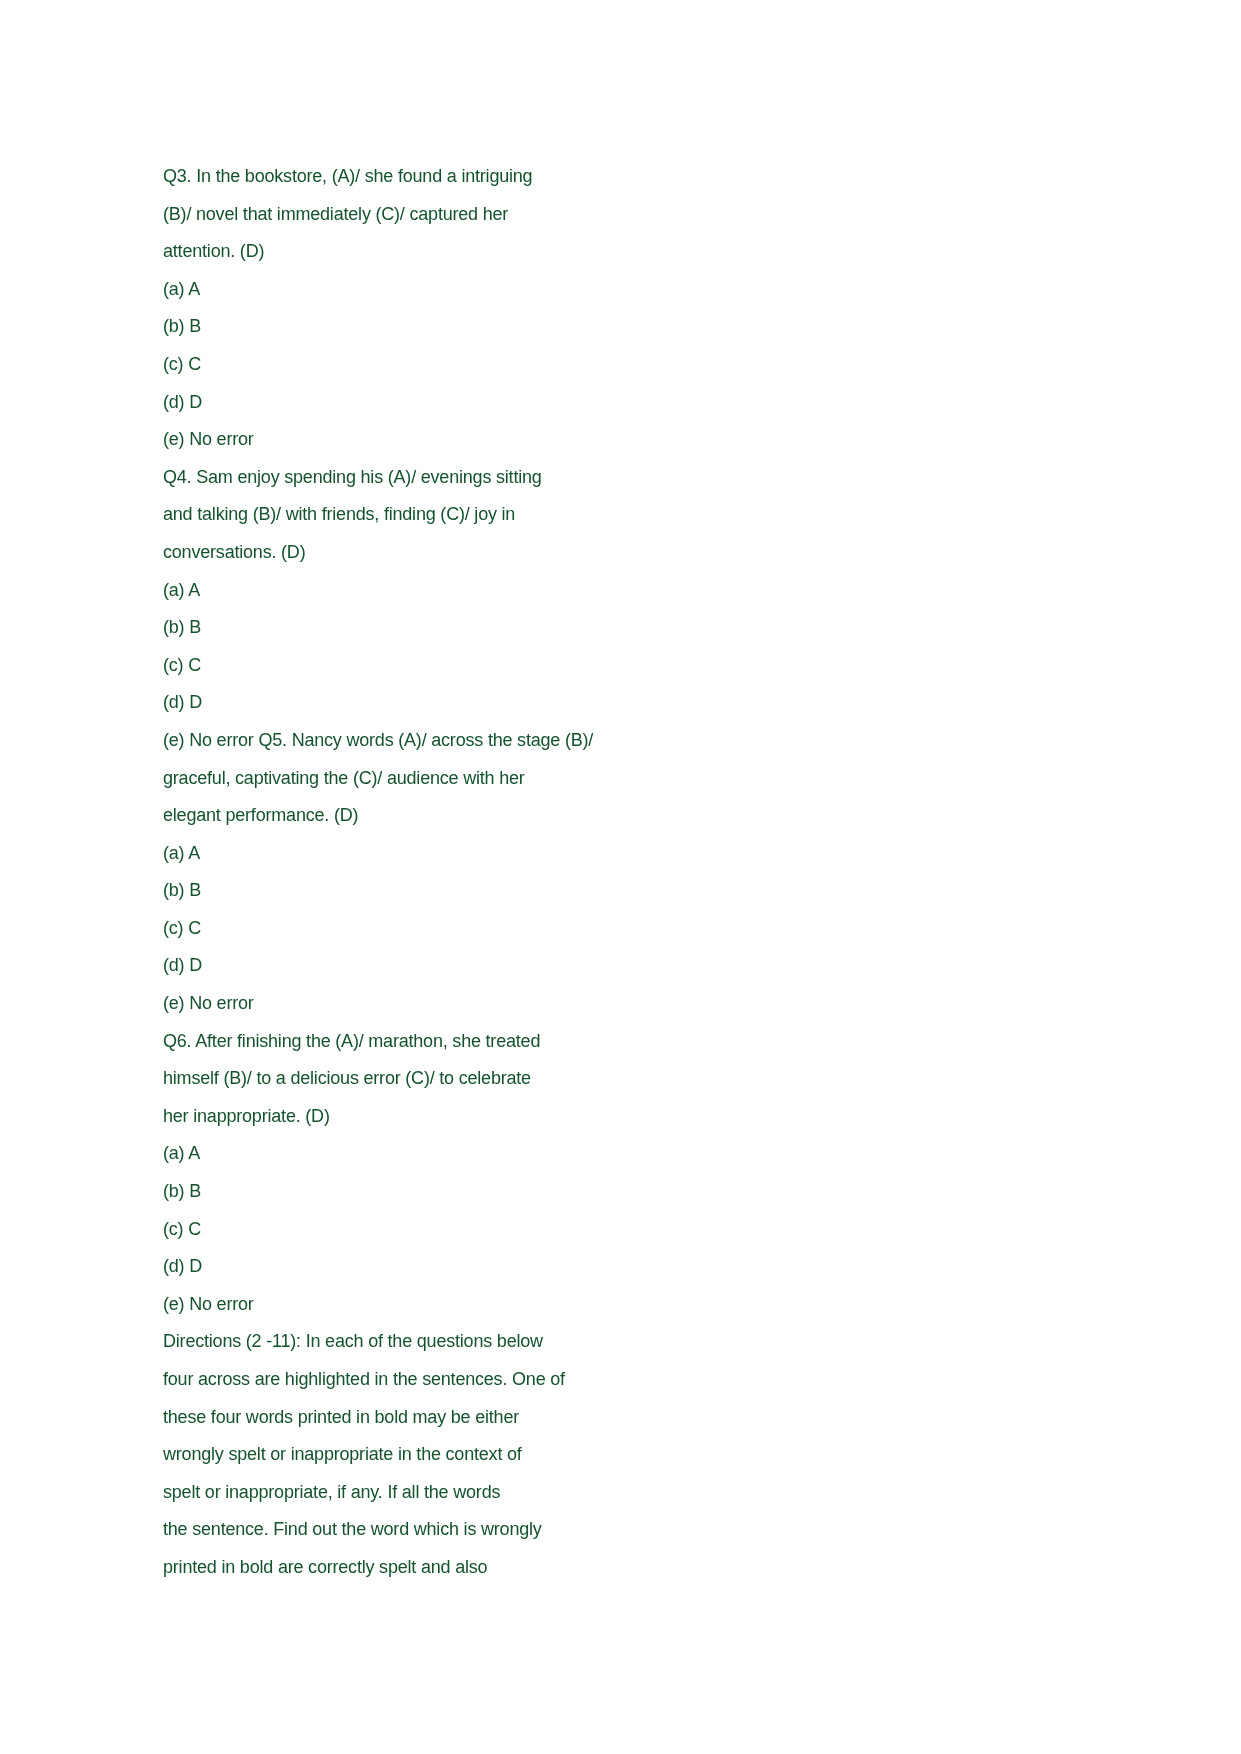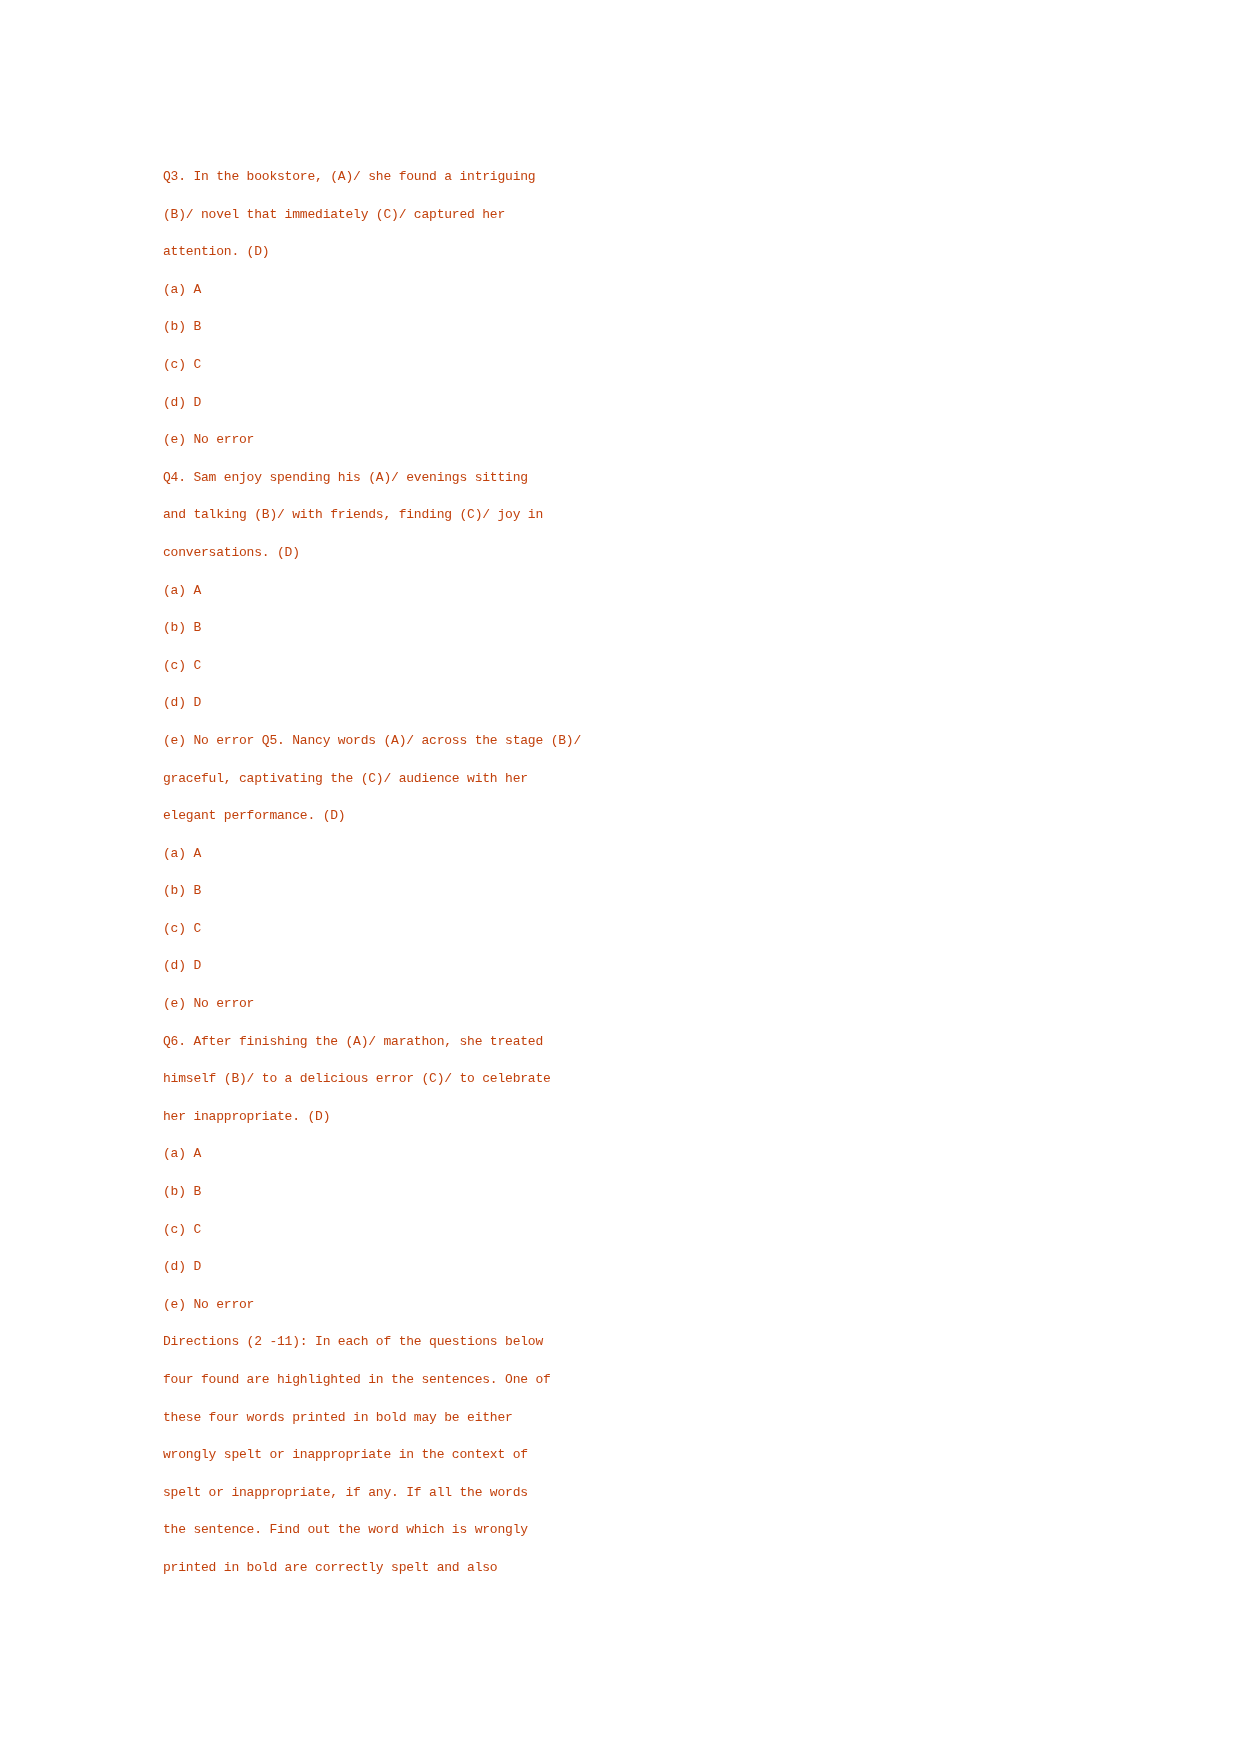--- a/index.html
+++ b/index.html
@@ -2,23 +2,23 @@
 <html><head>
   <meta charset="utf-8">
   <style>
     html, body { margin: 0; padding: 0; background: #ffffff; }
     body { width: 1241px; height: 1754px; position: relative; overflow: hidden; }
     .page {
       position: absolute;
       left: 163px;
       top: 158px;
       width: 700px;
-      font-family: Liberation Mono, monospace;
-      font-size: 13px;
-      color: #c2410c;
+      font-family: Liberation Sans, sans-serif;
+      font-size: 18px;
+      color: #14532d;
       letter-spacing: -0.2px;
     }
     .line {
       height: 37.6px;
       line-height: 37.6px;
       white-space: nowrap;
     }
   </style>
 </head>
 <body>
@@ -49,19 +49,19 @@
   <div class="line">(e) No error</div>
   <div class="line">Q6. After finishing the (A)/ marathon, she treated</div>
   <div class="line">himself (B)/ to a delicious error (C)/ to celebrate</div>
   <div class="line">her inappropriate. (D)</div>
   <div class="line">(a) A</div>
   <div class="line">(b) B</div>
   <div class="line">(c) C</div>
   <div class="line">(d) D</div>
   <div class="line">(e) No error</div>
   <div class="line">Directions (2 -11): In each of the questions below</div>
-  <div class="line">four found are highlighted in the sentences. One of</div>
+  <div class="line">four across are highlighted in the sentences. One of</div>
   <div class="line">these four words printed in bold may be either</div>
   <div class="line">wrongly spelt or inappropriate in the context of</div>
   <div class="line">spelt or inappropriate, if any. If all the words</div>
   <div class="line">the sentence. Find out the word which is wrongly</div>
   <div class="line">printed in bold are correctly spelt and also</div>
 </div>
 
 </body></html>

